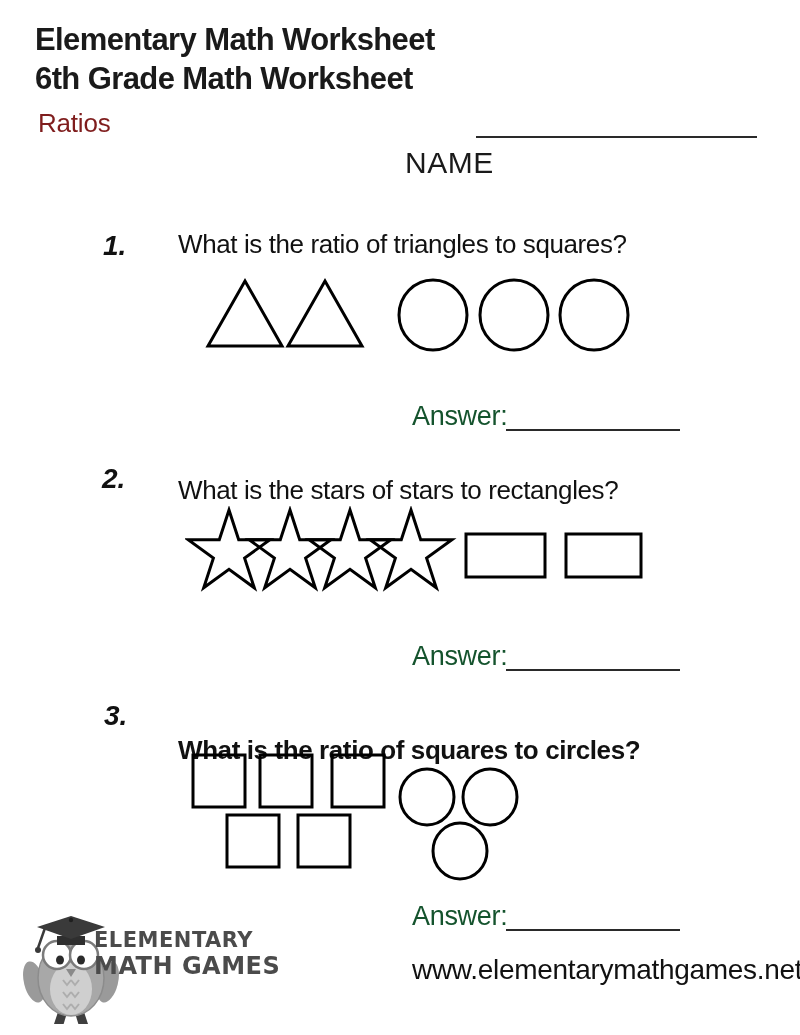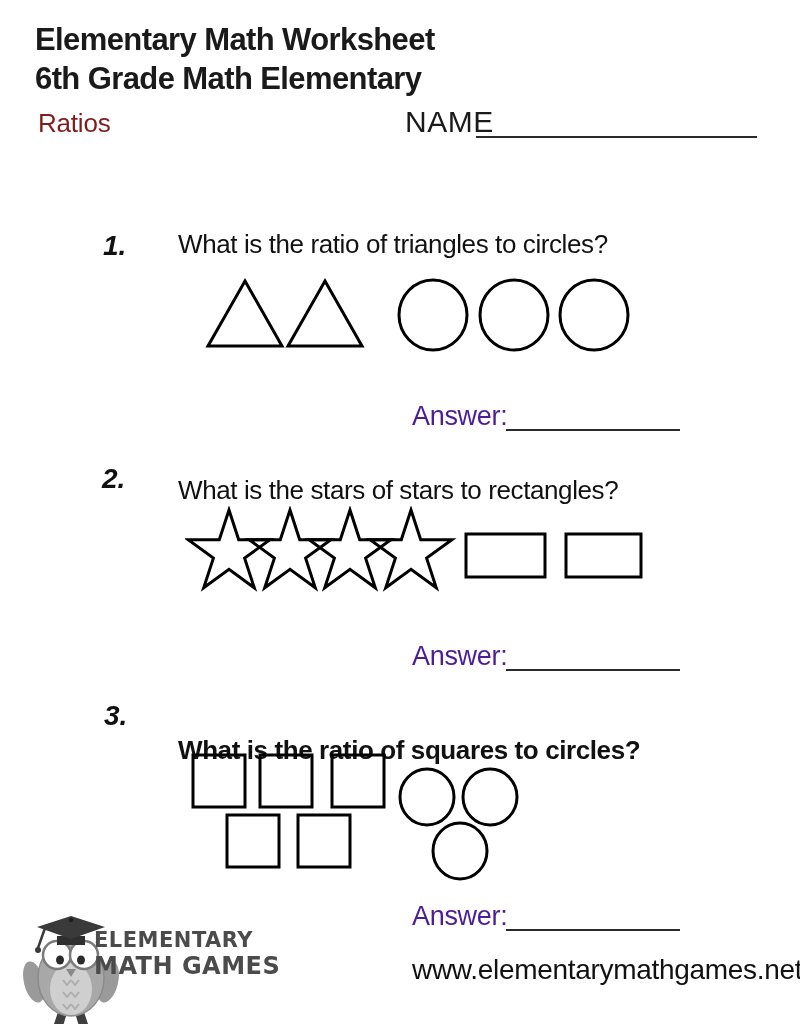--- a/index.html
+++ b/index.html
@@ -7,44 +7,44 @@
     position:relative;
     width:800px;height:1024px;
     background:#ffffff;
     font-family:"Liberation Sans", sans-serif;
     color:#111;
     overflow:hidden;
   }
   .t{position:absolute;white-space:nowrap;}
   .title{font-size:31px;font-weight:700;letter-spacing:-0.6px;color:#1a1a1a;}
   .topic{font-size:26px;letter-spacing:-0.2px;color:#7f1d1d;}
-  .namelabel{font-size:30px;letter-spacing:0.5px;color:#1a1a1a;}
+  .namelabel{font-size:30px;letter-spacing:0.5px;color:#1a1a1a;margin-top:41px;}
   .qnum{font-size:28px;font-weight:700;font-style:italic;color:#111;}
   .qtext{font-size:26px;letter-spacing:-0.4px;color:#111;}
-  .ans{font-size:27px;letter-spacing:-0.3px;color:#4c1d95;}
+  .ans{font-size:27px;letter-spacing:-0.3px;color:#14532d;}
   .line{position:absolute;height:0;border-bottom:2px solid #2a2a2a;}
   .shapes{position:absolute;}
   .logo-text{position:absolute;font-family:"DejaVu Sans", sans-serif;font-weight:700;color:#4b4b4b;line-height:1.12;}
   .logo-text .l1{font-size:21px;letter-spacing:0.5px;}
   .logo-text .l2{font-size:24px;letter-spacing:0.5px;}
   .url{font-size:28px;letter-spacing:-0.3px;color:#111;}
 </style>
 </head>
 <body>
 
 <div class="page">
 
   <div class="t title" style="left:35px;top:22px;">Elementary Math Worksheet</div>
-  <div class="t title" style="left:35px;top:61px;">6th Grade Math Elementary</div>
+  <div class="t title" style="left:35px;top:61px;">6th Grade Math Worksheet</div>
   <div class="t topic" style="left:38px;top:108px;">Ratios</div>
   <div class="t namelabel" style="left:405px;top:105px;">NAME</div>
   <div class="line" style="left:476px;top:136px;width:281px;"></div>
 
   <div class="t qnum" style="left:103px;top:230px;">1.</div>
-  <div class="t qtext" style="left:178px;top:229px;">What is the ratio of triangles to circles?</div>
+  <div class="t qtext" style="left:178px;top:229px;">What is the ratio of triangles to squares?</div>
   <svg class="shapes" style="left:190px;top:275px;" width="455" height="80" viewBox="0 0 455 80">
     <g fill="none" stroke="#000" stroke-width="3" stroke-linejoin="miter">
       <polygon points="18,71 55,6 92,71"></polygon>
       <polygon points="98,71 135,6 172,71"></polygon>
       <ellipse cx="243" cy="40" rx="34" ry="35"></ellipse>
       <ellipse cx="324" cy="40" rx="34" ry="35"></ellipse>
       <ellipse cx="404" cy="40" rx="34" ry="35"></ellipse>
     </g>
   </svg>
   <div class="t ans" style="left:412px;top:401px;">Answer:</div>

